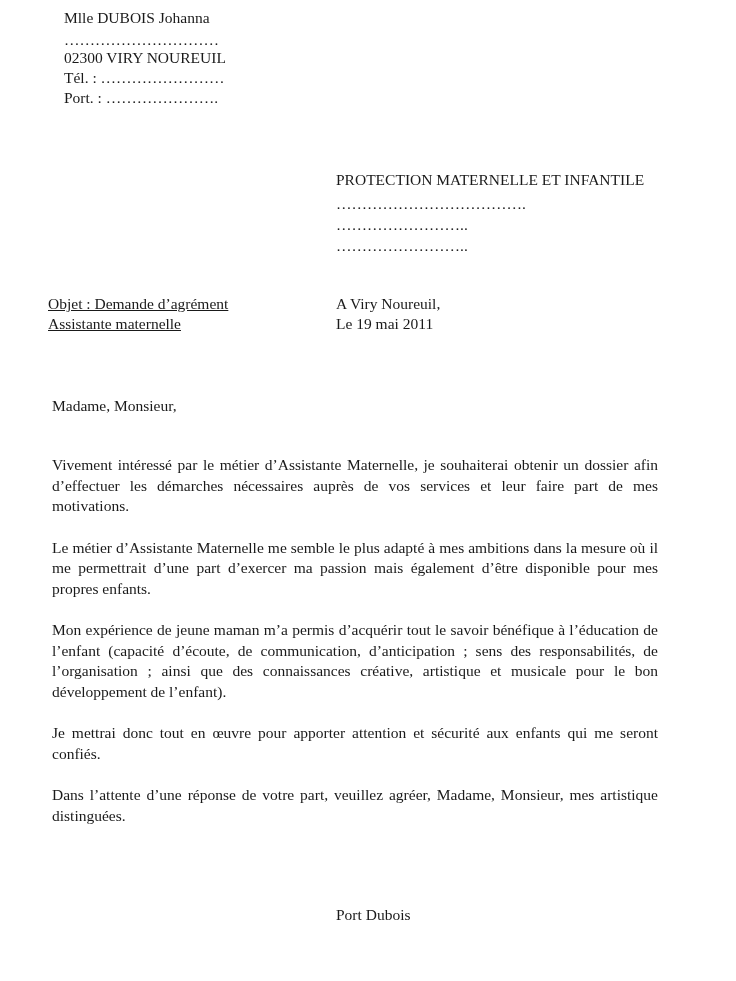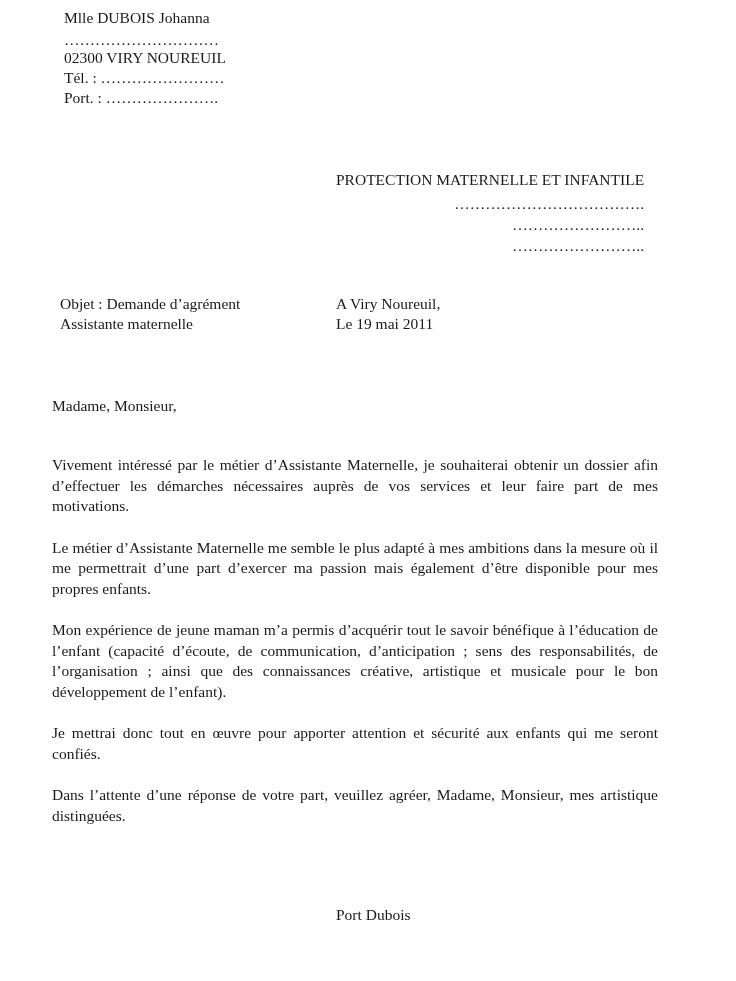--- a/index.html
+++ b/index.html
@@ -15,24 +15,24 @@
       font-family: "Liberation Serif", "DejaVu Serif", serif;
       color: #1a1a1a;
       font-size: 15.5px;
       line-height: 20px;
     }
     .abs { position: absolute; white-space: nowrap; }
     .sender { left: 52px; top: 8px; }
     .sender div { height: 20px; margin-left: 12px; }
     .sender .name { height: 22px; }
     .sender .dots-line { height: 18px; letter-spacing: 0px; }
-    .recipient { left: 336px; top: 170px; text-align: right; }
+    .recipient { left: 336px; top: 170px; }
     .recipient .org { height: 24px; }
     .recipient .dl { height: 21px; }
-    .objet { left: 60px; top: 294px; }
+    .objet { left: 48px; top: 294px; text-decoration: underline; }
     .lieu { left: 336px; top: 294px; }
     .salutation { left: 52px; top: 396px; }
     .body-text {
       position: absolute;
       left: 52px;
       top: 455px;
       width: 622px;
       text-align: justify;
     }
     .body-text p {

